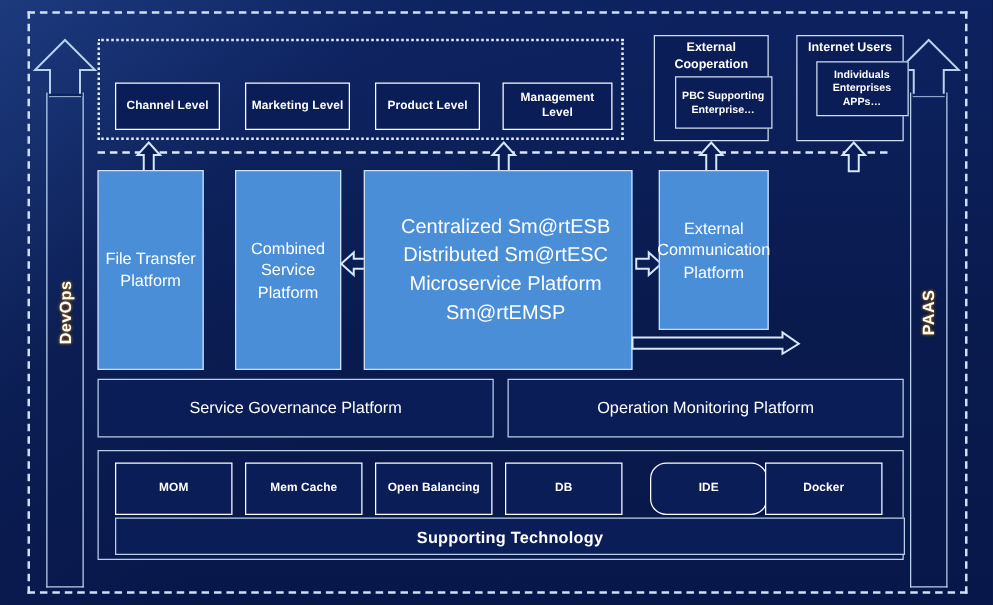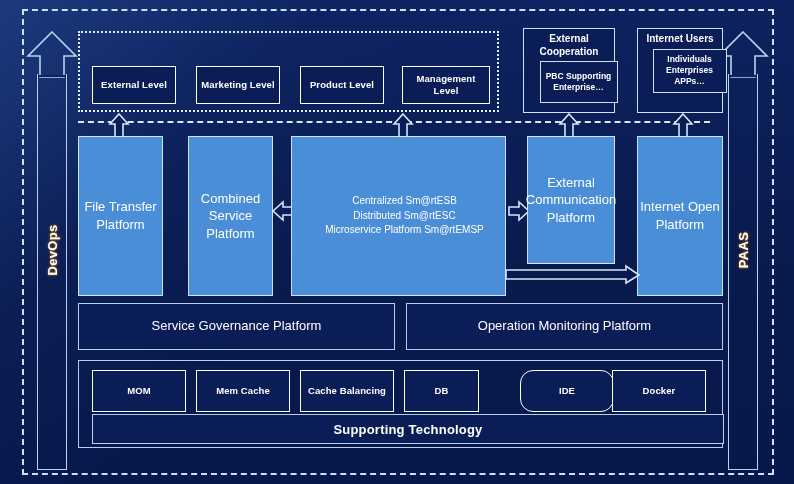--- a/index.html
+++ b/index.html
@@ -63,21 +63,21 @@
     display:flex;align-items:center;justify-content:center;text-align:center;
   }
   .panel .t{font-size:13px;line-height:1.3;}
 
   
   .plat{
     background:#4a8ed8;border:1.5px solid #cfe0f5;
     display:flex;align-items:center;justify-content:center;text-align:center;
   }
   .plat .t{font-size:13px;line-height:1.35;color:#ffffff;}
-  .plat.big .t{font-size:10px;line-height:1.45;padding-left:12px;}
+  .plat.big .t{font-size:16px;line-height:1.45;padding-left:12px;}
 
   
   .grpbox{
     background:#0a1d57;border:1.5px solid #cfe0f5;
     display:flex;flex-direction:column;align-items:center;
   }
   .grpbox .hd{
     font-size:10px;font-weight:bold;line-height:1.25;text-align:center;
     padding:4px 2px 2px;
   }
@@ -126,21 +126,21 @@
       </svg>
     </div>
     <div class="shaft" style="top:44px;"></div>
     <div class="cap" style="top:45px;"></div>
     <div class="lbl">PAAS</div>
   </div>
 
   <div class="abs levels-frame" style="left:78px;top:31px;width:421px;height:81px;"></div>
 
   <div class="abs navy-card" style="left:92px;top:66px;width:84px;height:38px;">
-    <span class="t">External Level</span>
+    <span class="t">Channel Level</span>
   </div>
   <div class="abs navy-card" style="left:196px;top:66px;width:84px;height:38px;">
     <span class="t">Marketing Level</span>
   </div>
   <div class="abs navy-card" style="left:300px;top:66px;width:84px;height:38px;">
     <span class="t">Product Level</span>
   </div>
   <div class="abs navy-card" style="left:402px;top:66px;width:88px;height:38px;">
     <span class="t">Management Level</span>
   </div>
@@ -207,23 +207,20 @@
   <div class="abs" style="left:508px;top:200px;">
     <svg class="arrow" width="22" height="22" viewBox="0 0 22 22">
       <path d="M21 11 L11 2 L11 7 L1 7 L1 15 L11 15 L11 20 Z" class="fillnone"></path>
     </svg>
   </div>
 
   <div class="abs plat" style="left:527px;top:136px;width:88px;height:128px;">
     <span class="t">External Communication Platform</span>
   </div>
 
-  <div class="abs plat" style="left:637px;top:136px;width:86px;height:160px;">
-    <span class="t">Internet Open Platform</span>
-  </div>
 
   <div class="abs" style="left:506px;top:266px;">
     <svg class="arrow" width="134" height="18" viewBox="0 0 134 18">
       <path d="M0 4 L120 4 L120 0 L133 9 L120 17 L120 13 L0 13 Z" fill="none" stroke="#d7e6f8" stroke-width="1.5"></path>
     </svg>
   </div>
 
   <div class="abs panel" style="left:78px;top:303px;width:317px;height:47px;">
     <span class="t">Service Governance Platform</span>
   </div>
@@ -233,23 +230,23 @@
 
   <div class="abs tech-outline" style="left:78px;top:360px;width:645px;height:88px;"></div>
 
   <div class="abs navy-card" style="left:92px;top:370px;width:94px;height:42px;">
     <span class="t">MOM</span>
   </div>
   <div class="abs navy-card" style="left:196px;top:370px;width:94px;height:42px;">
     <span class="t">Mem Cache</span>
   </div>
   <div class="abs navy-card" style="left:300px;top:370px;width:94px;height:42px;">
-    <span class="t">Cache Balancing</span>
-  </div>
-  <div class="abs navy-card" style="left:404px;top:370px;width:75px;height:42px;text-align:right;">
+    <span class="t">Open Balancing</span>
+  </div>
+  <div class="abs navy-card" style="left:404px;top:370px;width:94px;height:42px;text-align:right;">
     <span class="t">DB</span>
   </div>
   <div class="abs navy-card" style="left:520px;top:370px;width:94px;height:42px;border-radius:13px;">
     <span class="t">IDE</span>
   </div>
   <div class="abs navy-card" style="left:612px;top:370px;width:94px;height:42px;">
     <span class="t">Docker</span>
   </div>
 
   <div class="abs sup-band" style="left:92px;top:414px;width:632px;height:30px;">

